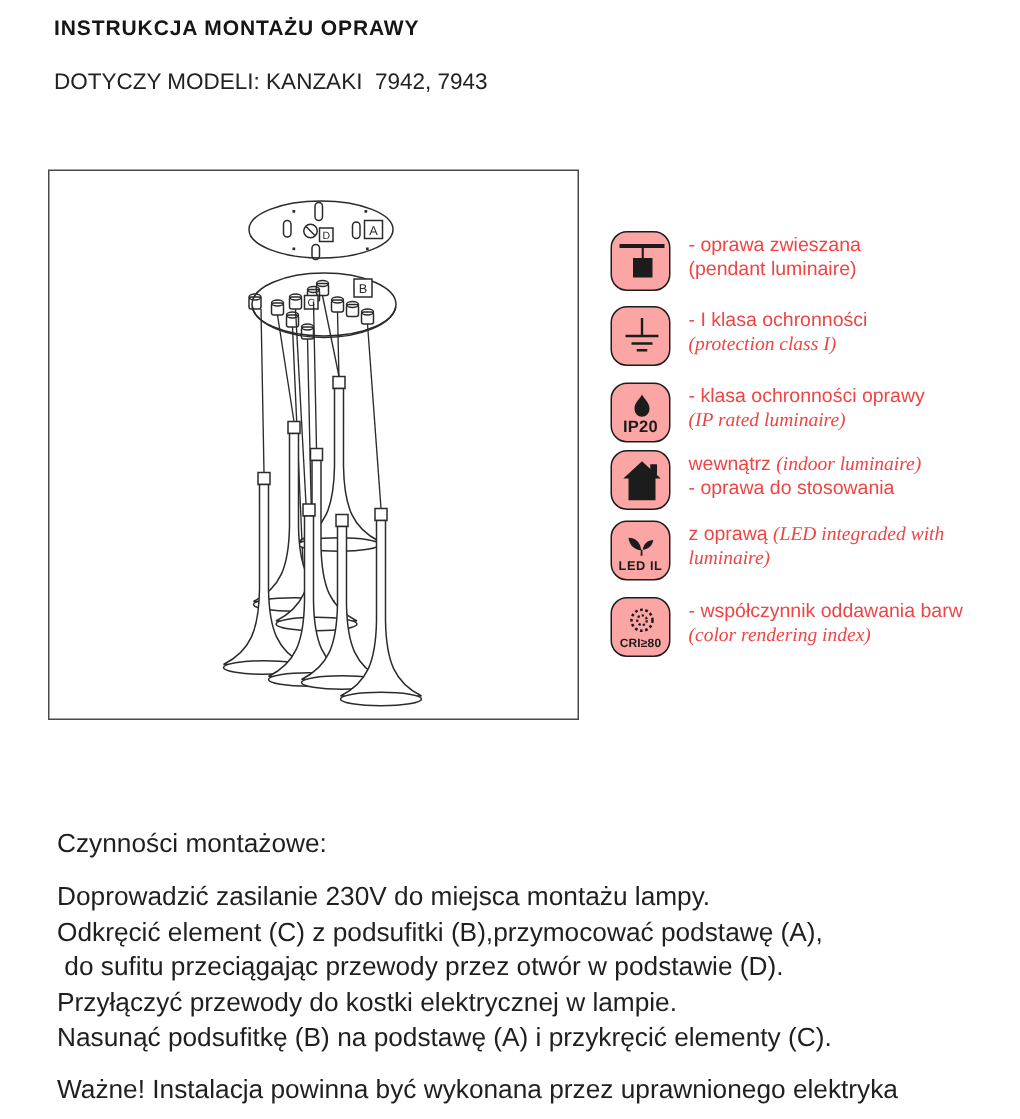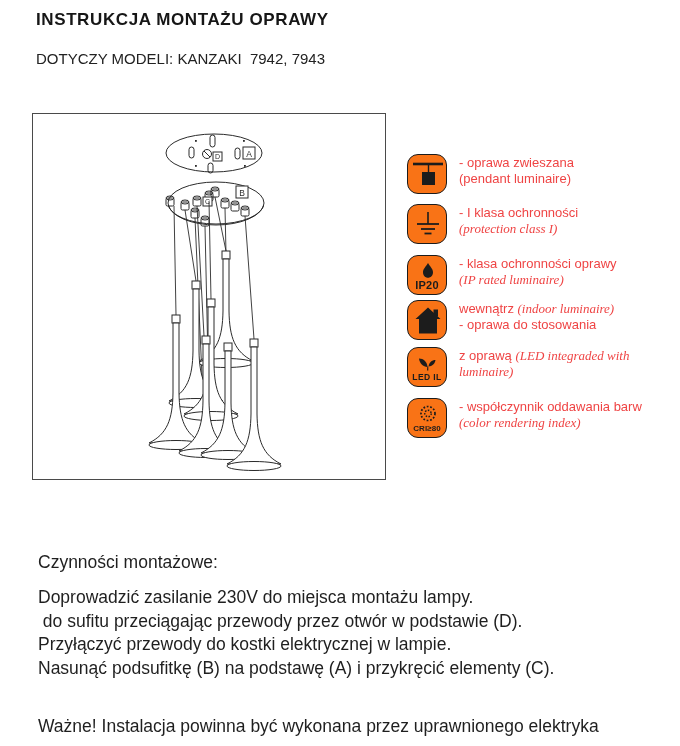--- a/index.html
+++ b/index.html
@@ -1,34 +1,34 @@
 <!DOCTYPE html>
 <html><head>
 <meta charset="utf-8">
 <style>
   html,body{margin:0;padding:0;}
   body{
     width:680px;height:746px;background:#ffffff;position:relative;
     font-family:"Liberation Sans", sans-serif;color:#1c1c1c;overflow:hidden;
   }
   .hdr{position:absolute;left:36px;top:10px;}
-  .hdr .title{font-size:17px;font-weight:bold;letter-spacing:.6px;color:#161616;}
+  .hdr .title{font-size:14px;font-weight:bold;letter-spacing:.6px;color:#161616;}
   .hdr .subtitle{font-size:15px;margin-top:20px;white-space:pre;color:#222;}
 
   .draw-box{
     position:absolute;left:32px;top:113px;width:354px;height:367px;
     border:1px solid #4a4a4a;box-sizing:border-box;background:#fff;
   }
   .draw-box svg{position:absolute;left:0;top:0;}
 
   .icon-col{position:absolute;left:0;top:0;}
   .icon-row{position:absolute;left:407px;}
   .icon-box{
     position:absolute;left:0;top:0;width:40px;height:40px;
-    border:1.6px solid #1c1c1c;border-radius:11px;box-sizing:border-box;background:#f97316;
+    border:1.6px solid #1c1c1c;border-radius:11px;box-sizing:border-box;background:#fca5a5;
   }
   .icon-box svg{position:absolute;left:0;top:0;}
   .badge{
     position:absolute;left:0;right:0;text-align:center;color:#1c1c1c;
   }
   .badge.ip{bottom:3px;font-size:11px;font-weight:bold;letter-spacing:.2px;}
   .badge.led{bottom:4px;font-size:8.5px;font-weight:bold;letter-spacing:.4px;}
   .badge.cri{bottom:4px;font-size:8px;font-weight:bold;letter-spacing:.1px;}
   .icon-text{
     position:absolute;left:52px;top:1px;width:220px;
@@ -246,18 +246,19 @@
     </div>
     <div class="icon-text"><div><span class="p">- współczynnik oddawania barw</span><span class="it"></span></div><div><span class="p"></span><span class="it">(color rendering index)</span></div></div>
   </div>
 
 </div>
 
 <div class="bottom" style="top:552px;">Czynności montażowe:</div>
 
 <div class="bottom steps" style="top:586px;">
   <div>Doprowadzić zasilanie 230V do miejsca montażu lampy.</div>
+  <div>Odkręcić element (C) z podsufitki (B),przymocować podstawę (A),</div>
   <div> do sufitu przeciągając przewody przez otwór w podstawie (D).</div>
   <div>Przyłączyć przewody do kostki elektrycznej w lampie.</div>
   <div>Nasunąć podsufitkę (B) na podstawę (A) i przykręcić elementy (C).</div>
 </div>
 
 <div class="bottom" style="top:716px;">Ważne! Instalacja powinna być wykonana przez uprawnionego elektryka</div>
 
 </body></html>

